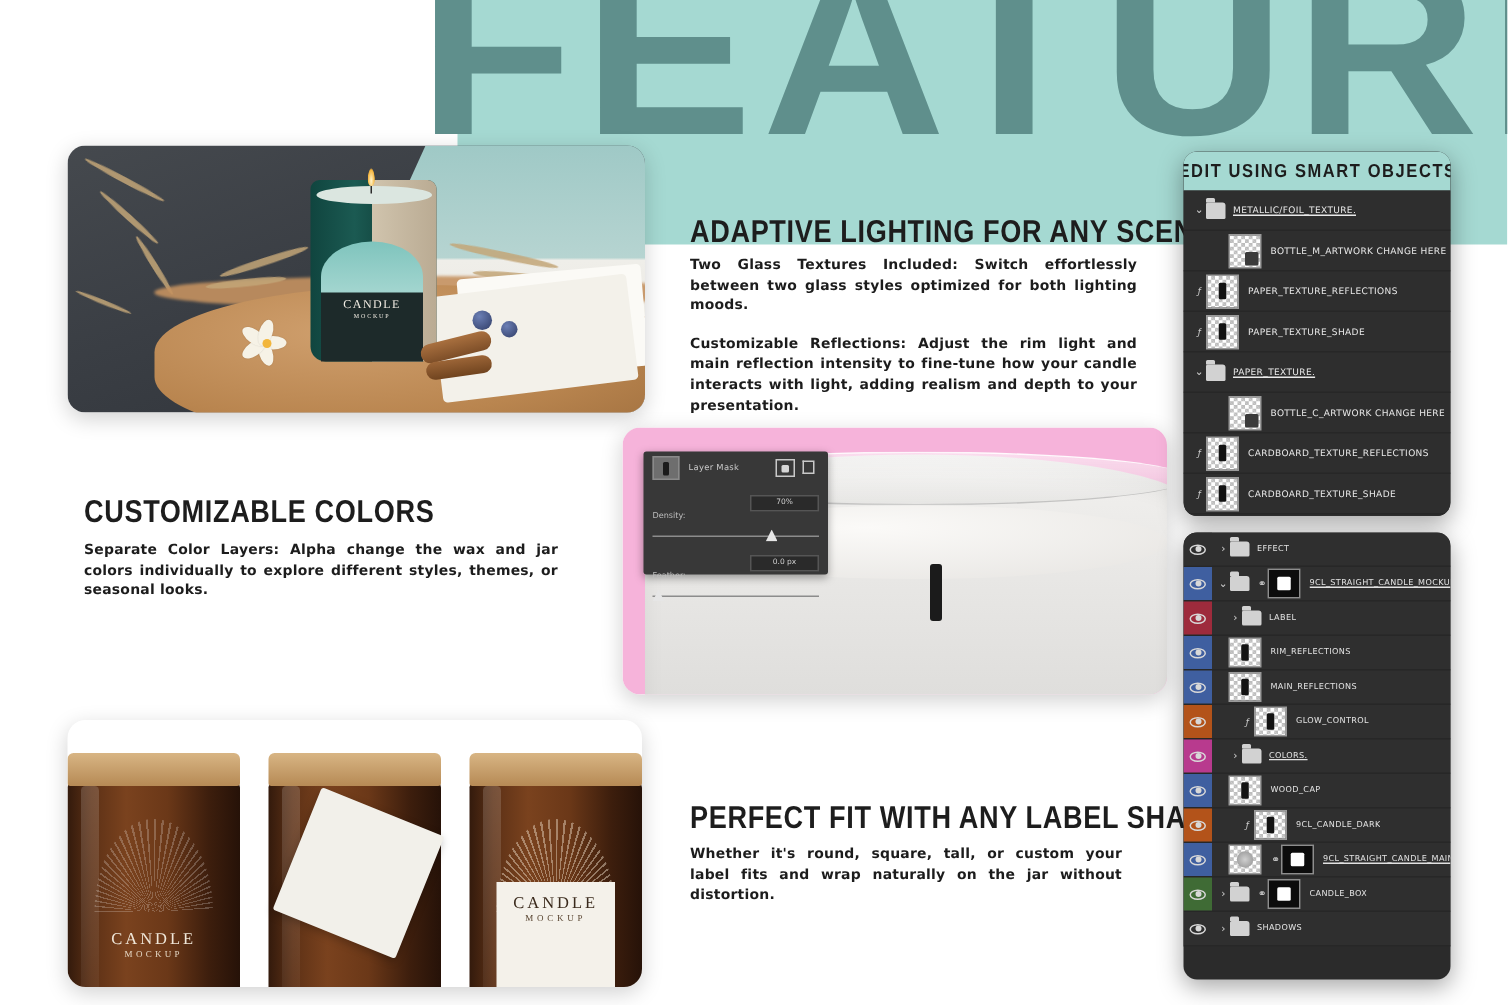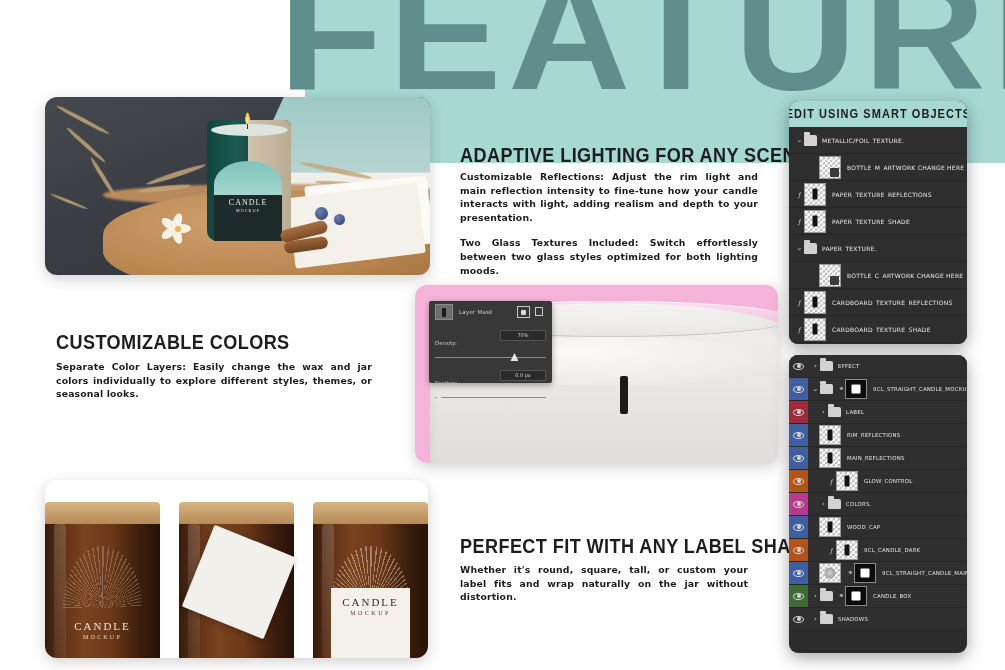--- a/index.html
+++ b/index.html
@@ -305,27 +305,27 @@
     </div>
 
     <div class="berry" style="left:70%;top:62%;"></div>
     <div class="berry" style="left:75%;top:66%;width:11px;height:11px;"></div>
     <div class="cinnamon"></div>
     <div class="cinnamon2"></div>
   </div>
 
   <div class="heading" style="position:absolute;left:460px;top:143px;font-size:21px;">ADAPTIVE LIGHTING FOR ANY SCENE</div>
   <div class="body-text" style="position:absolute;left:460px;top:170px;width:298px;">
+    <p>Two Glass Textures Included: Switch effortlessly between two glass styles optimized for both lighting moods.</p>
     <p>Customizable Reflections: Adjust the rim light and main reflection intensity to fine-tune how your candle interacts with light, adding realism and depth to your presentation.</p>
-    <p>Two Glass Textures Included: Switch effortlessly between two glass styles optimized for both lighting moods.</p>
   </div>
 
   <div class="heading" style="position:absolute;left:56px;top:330px;font-size:21px;">CUSTOMIZABLE COLORS</div>
   <div class="body-text" style="position:absolute;left:56px;top:360px;width:316px;">
-    <p>Separate Color Layers: Easily change the wax and jar colors individually to explore different styles, themes, or seasonal looks.</p>
+    <p>Separate Color Layers: Alpha change the wax and jar colors individually to explore different styles, themes, or seasonal looks.</p>
   </div>
 
   <div class="photo" id="photo-layermask">
     <div class="pink-bg"></div>
     <div class="vessel"></div>
     <div class="vessel-rim"></div>
     <div class="wax-surface"></div>
     <div class="wick2"></div>
 
     <div class="ps-panel">

